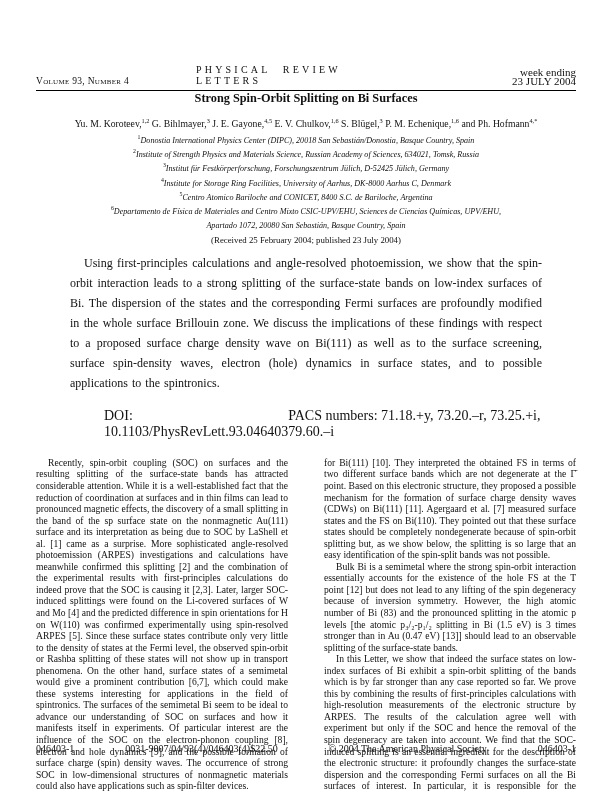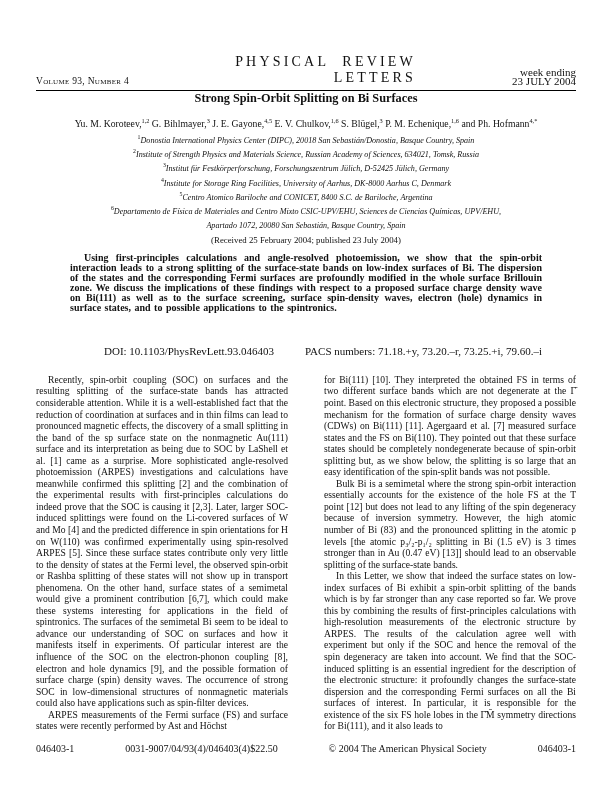--- a/index.html
+++ b/index.html
@@ -23,24 +23,24 @@
     border-bottom: 1px solid #000;
     padding-bottom: 4px;
   }
   .header-left {
     font-variant: small-caps;
     font-size: 9.5px;
     letter-spacing: 0.3px;
     width: 160px;
   }
   .header-center {
-    font-size: 14px;
+    font-size: 10px;
     letter-spacing: 3.2px;
     word-spacing: 7px;
-    text-align: right;
+    text-align: left;
     flex: 1;
   }
   .header-right {
     font-size: 11px;
     line-height: 9px;
     text-align: right;
     width: 160px;
     margin-top: 42px;
   }
   
@@ -64,32 +64,31 @@
   }
   .affiliations sup { font-size: 5.8px; font-style: normal; }
   .received {
     margin-top: 4px;
     text-align: center;
     font-size: 8.8px;
   }
   
   .abstract {
     margin: 8px 34px 0 34px;
-    font-size: 10px;
-    line-height: 10px;
+    font-size: 12px;
+    line-height: 20px;
     text-align: justify;
     text-indent: 14px;
     word-spacing: 1px;
-    font-weight: bold;
   }
   .doi-row {
-    margin: 32px 34px 0 34px;
+    margin: 15px 34px 0 34px;
     display: flex;
     justify-content: space-between;
-    font-size: 11px;
+    font-size: 14px;
   }
   .doi-row .doi { padding-left: 34px; }
   
   .body-cols {
     margin-top: 17px;
     display: flex;
     gap: 36px;
   }
   .col {
     width: 260px;

